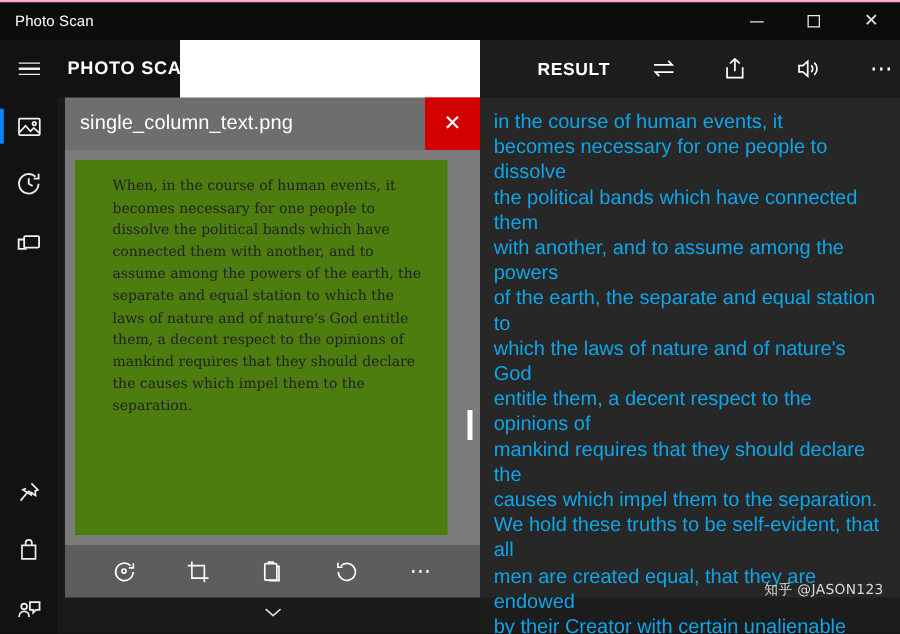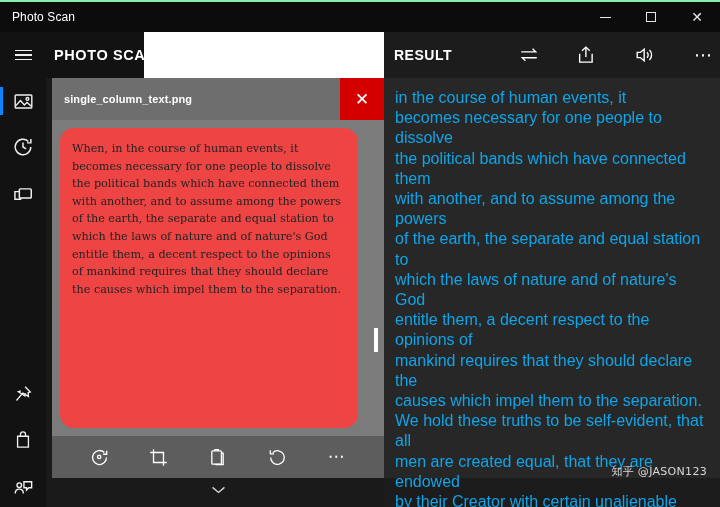--- a/index.html
+++ b/index.html
@@ -6,21 +6,21 @@
   html, body {
     width: 720px; height: 507px;
     background: #000;
     font-family: "Liberation Sans", sans-serif;
     overflow: hidden;
   }
   #app {
     position: relative;
     width: 720px; height: 507px;
     background: #1a1a1a;
-    border-top: 2px solid #86efac;
+    border-top: 2px solid #f9a8d4;
   }
 
   
   .titlebar {
     position: absolute; top: 0; left: 0;
     width: 720px; height: 30px;
     background: #0c0c0c;
     display: flex; align-items: center;
   }
   .title-text {
@@ -84,41 +84,40 @@
   .doc-card {
     position: absolute; left: 6px; top: 46px;
     width: 332px; height: 358px;
   }
   .doc-head {
     position: relative;
     height: 42px; background: #6e6e6e;
     display: flex; align-items: center;
   }
   .doc-name {
-    color: #ffffff; font-size: 11px;
-    padding-left: 12px; letter-spacing: .1px; font-weight: bold;
+    color: #ffffff; font-size: 16px;
+    padding-left: 12px; letter-spacing: .1px;
   }
   .doc-close {
     position: absolute; right: 0; top: 0;
     width: 44px; height: 42px; background: #d40000;
     display: flex; align-items: center; justify-content: center;
     color: #ffffff; font-size: 17px;
     font-family: "DejaVu Sans", sans-serif;
   }
   .doc-body {
     position: relative;
     height: 316px; background: #7b7b7b;
     padding: 8px 16px 8px 8px;
   }
   .doc-page {
     width: 298px; height: 300px;
-    background: #ef4444;
-    padding: 12px 14px 0 12px;
+    background: #4d7c0f;
+    padding: 12px 14px 0 30px;
     overflow: hidden;
-    border-radius: 14px;
   }
   .doc-page p {
     color: #232323;
     font-family: "DejaVu Serif", serif;
     font-size: 11.2px;
     line-height: 17.6px;
     margin-bottom: 13px;
   }
   .doc-scroll-track {
     position: absolute; right: 4px; top: 0;
@@ -151,20 +150,21 @@
 
   
   .right-pane {
     position: absolute; left: 384px; top: 30px;
     width: 336px; height: 477px;
     background: #1c1c1c;
   }
   .result-head {
     height: 46px; display: flex; align-items: center;
     padding-left: 10px;
+    margin-left: 36px;
   }
   .result-title {
     color: #ffffff; font-size: 14px; font-weight: bold;
     letter-spacing: .5px; width: 120px;
   }
   .result-actions { display: flex; align-items: center; gap: 28px; }
   .result-btn {
     width: 30px; height: 30px;
     display: flex; align-items: center; justify-content: center;
     color: #ffffff;

